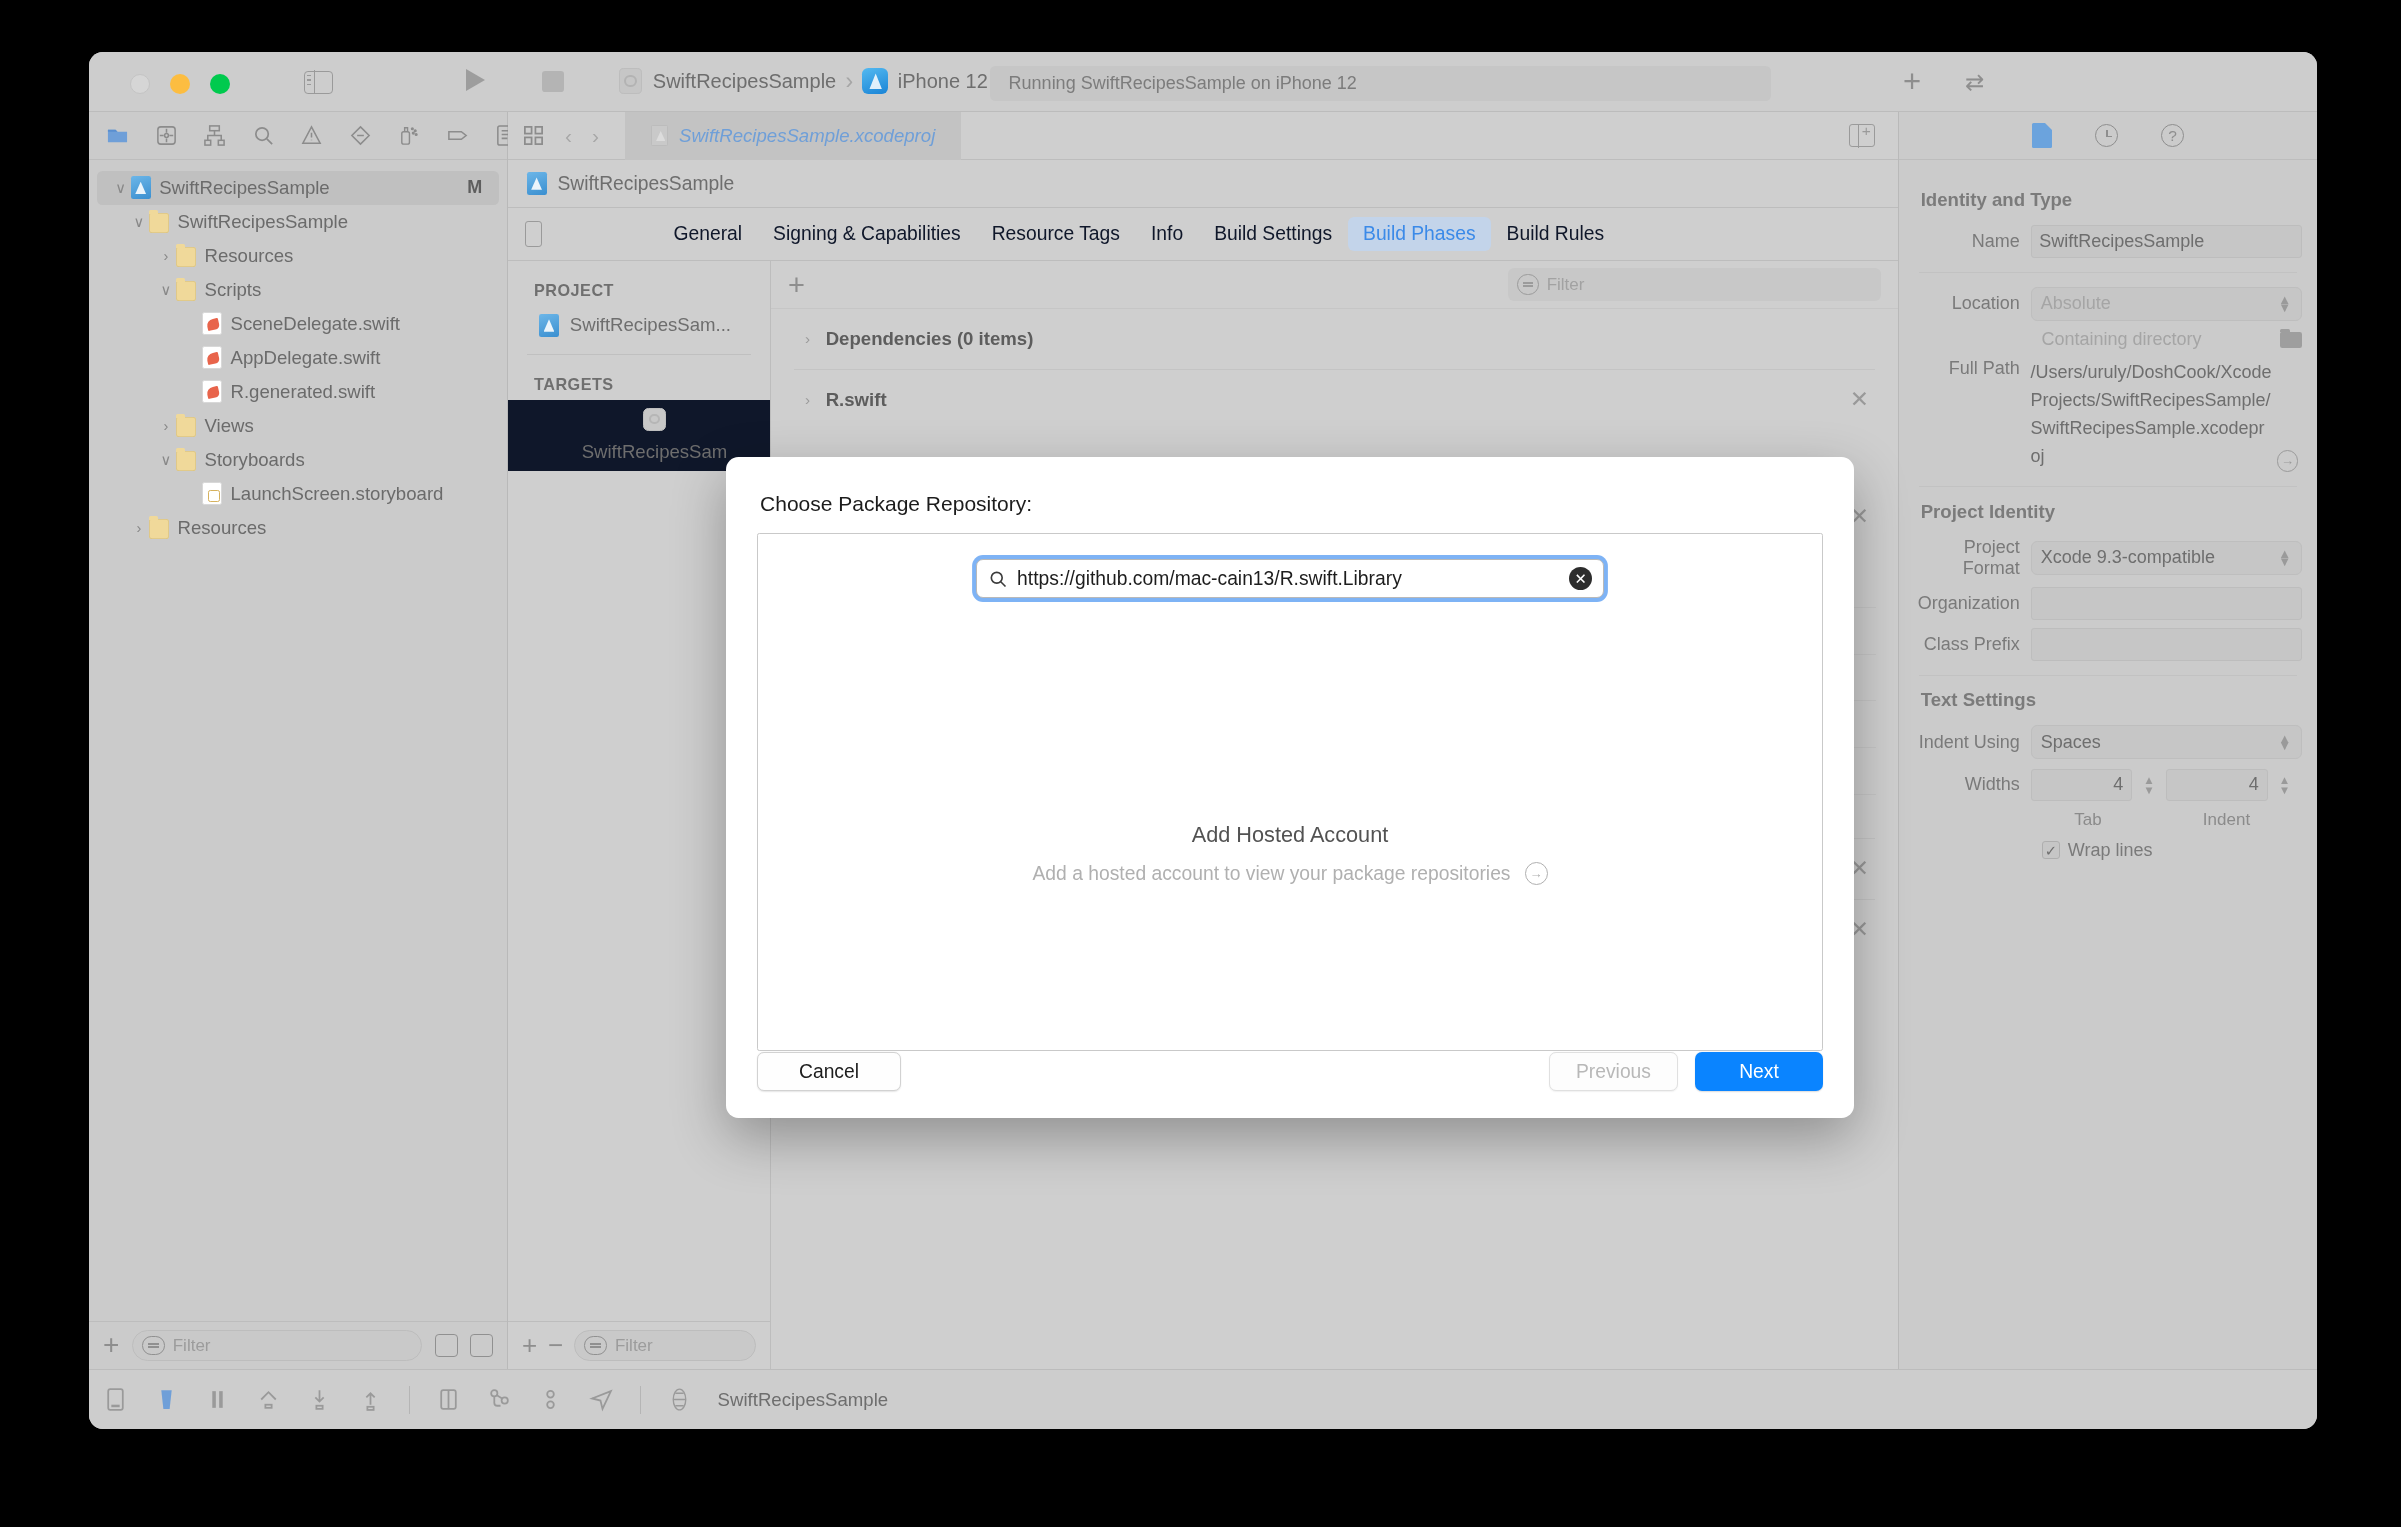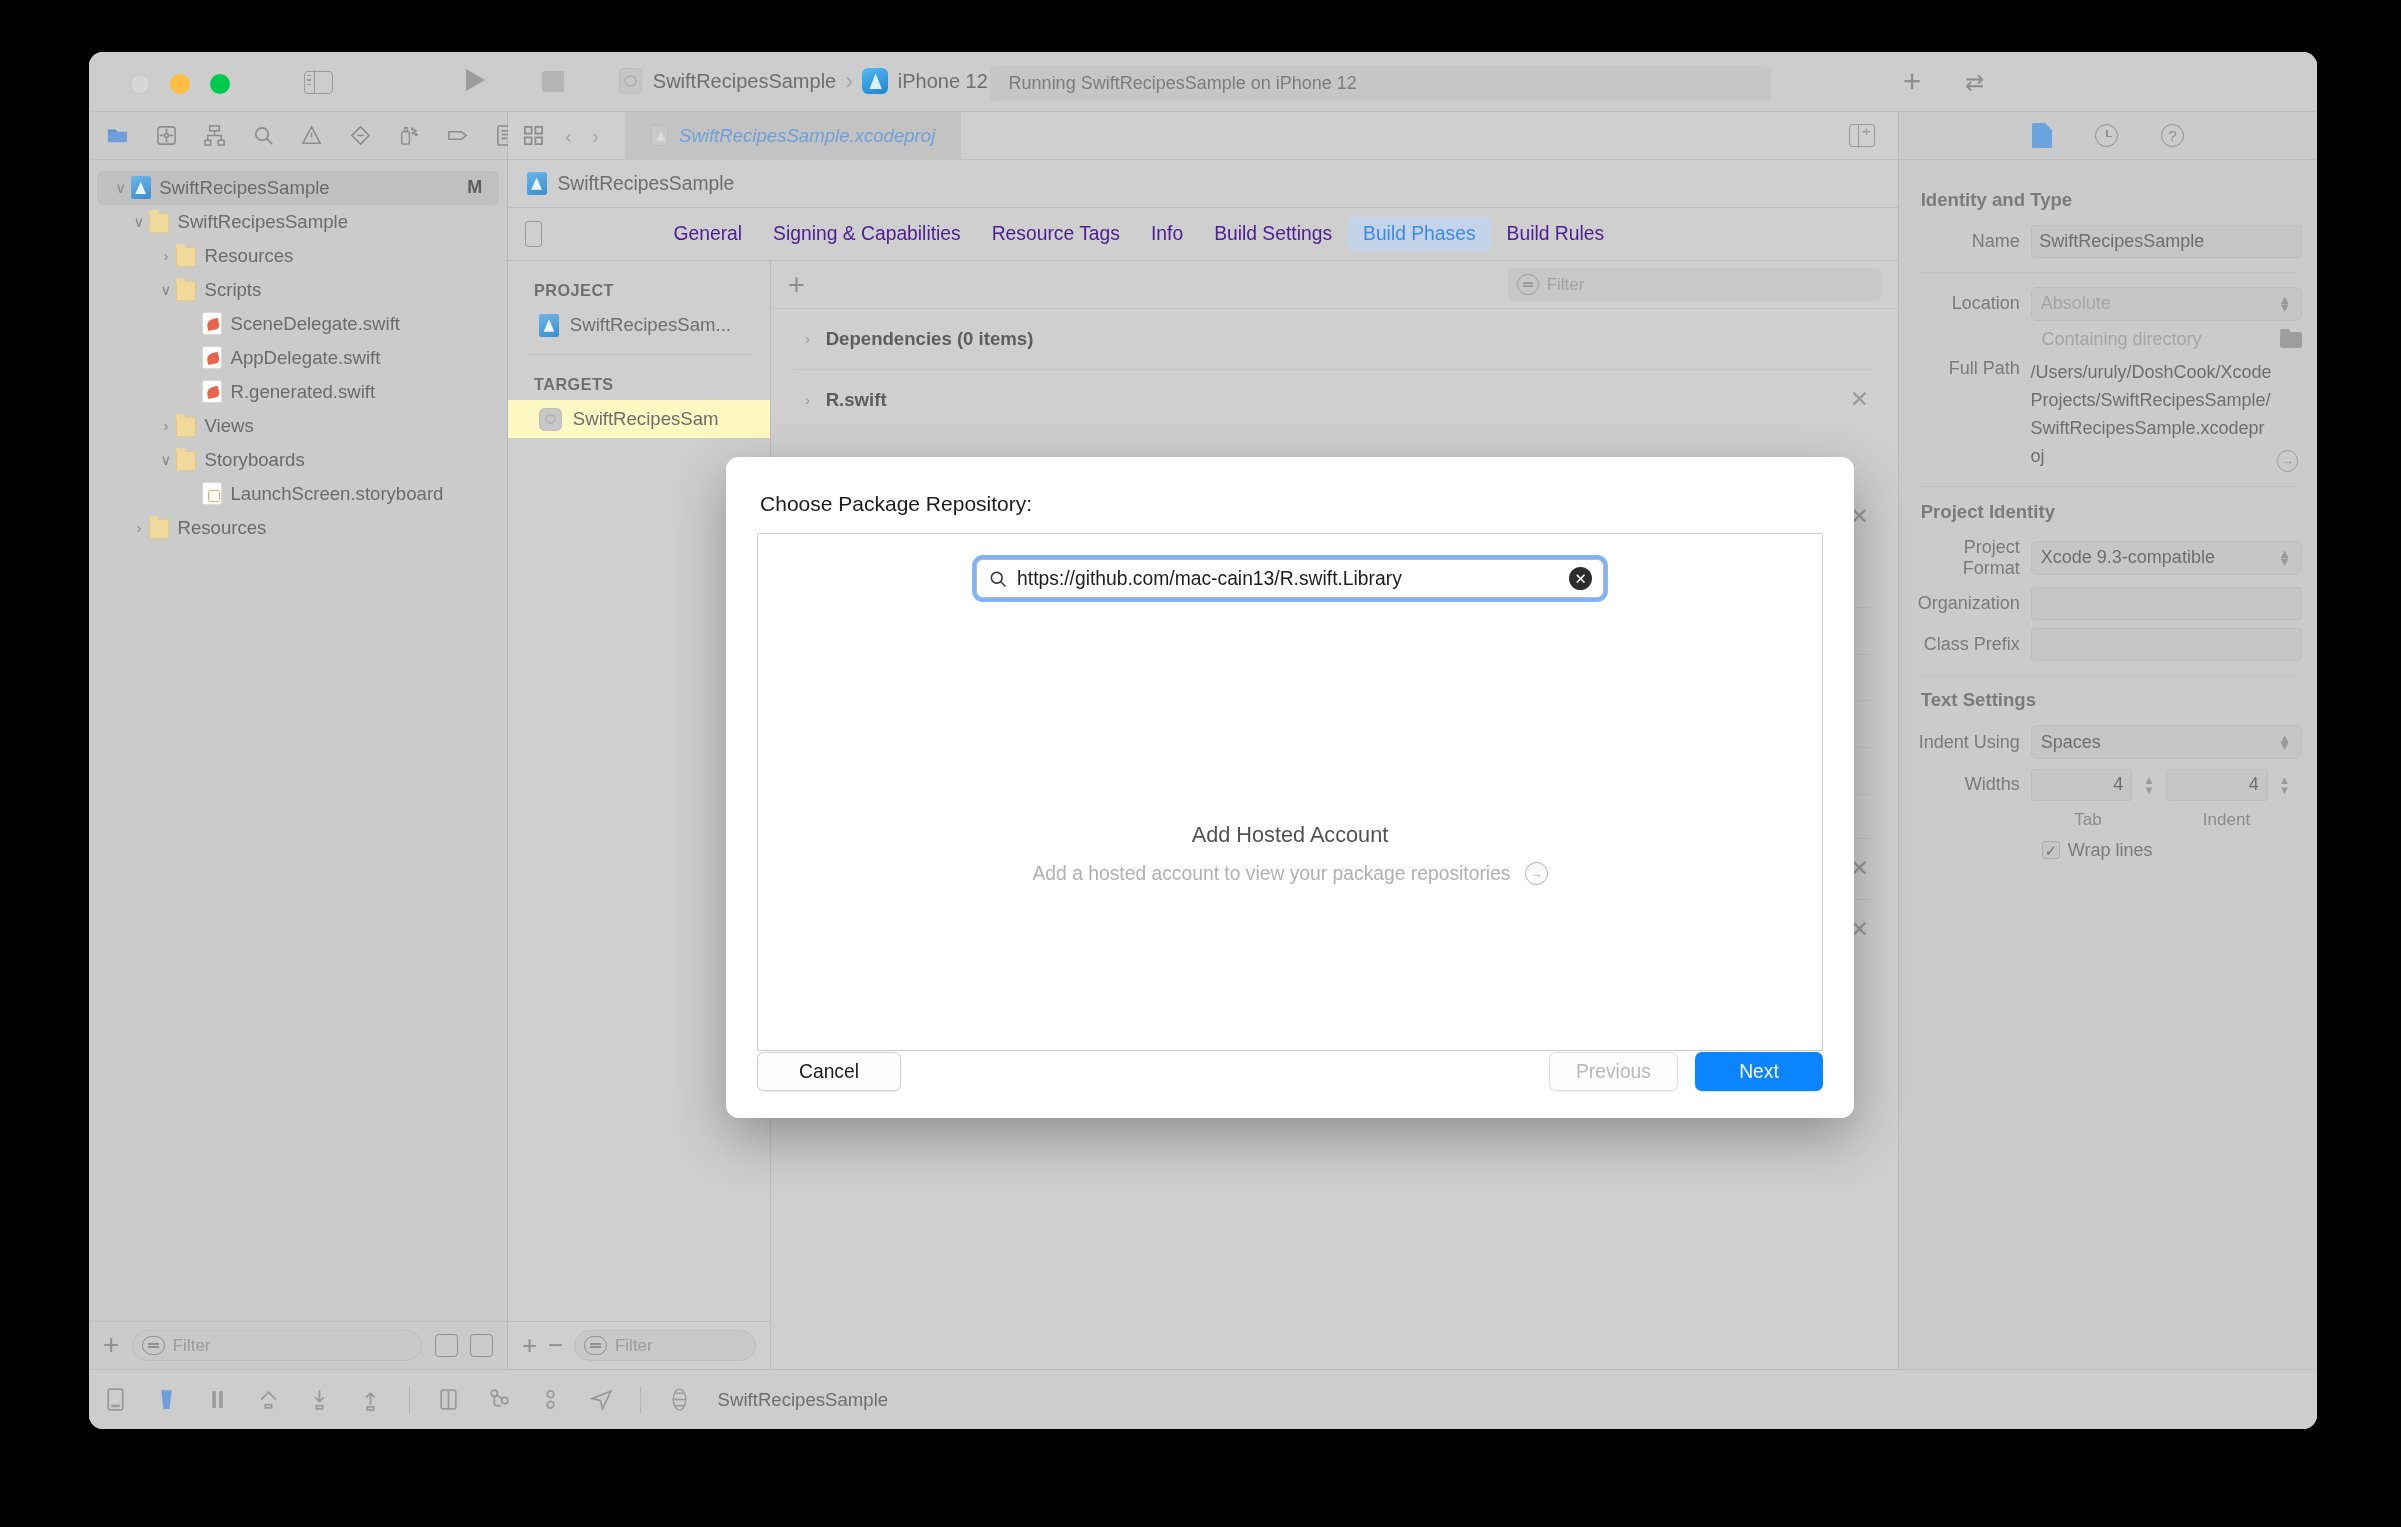--- a/index.html
+++ b/index.html
@@ -129,34 +129,34 @@
   .ed-right-toggle::after{content:"+";position:absolute;right:3.1px;top:-3.1px;font-size:15.5px;color:#9a9a9a;}
 
   .ed-filebar{height:48px;border-bottom:0.8px solid #bdbdbd;display:flex;align-items:center;padding-left:18.6px;gap:10.8px;}
   .ed-filebar .pj{width:20px;height:23px;background:linear-gradient(160deg,#6cb6e8,#3a8fd0);border-radius:2.3px;position:relative;}
   .ed-filebar .pj::after{content:"";position:absolute;left:4.6px;top:5.4px;width:10.8px;height:12.4px;background:#eaf4fb;
     clip-path:polygon(50% 0,100% 100%,0 100%);}
   .ed-filebar span{font-size:19.3px;color:#6e6e6e;}
 
   .ed-tabs{height:53px;border-bottom:0.8px solid #bdbdbd;display:flex;align-items:center;padding-left:17px;gap:0;}
   .ed-tabs .phone{width:17px;height:26px;border:1.5px solid #9a9a9a;border-radius:3.1px;margin-right:116px;}
-  .tabitem{font-size:19.3px;color:#4c1d95;padding:6.2px 15.5px;border-radius:6.2px;white-space:nowrap;}
+  .tabitem{font-size:19.3px;color:#0f172a;padding:6.2px 15.5px;border-radius:6.2px;white-space:nowrap;}
   .tabitem.active{color:#3b8ae8;background:#c3d4ea;}
 
   .ed-main{flex:1;display:flex;min-height:0;}
   .targets-pane{width:263px;border-right:0.8px solid #bdbdbd;position:relative;}
   .sec-head{font-size:16.2px;color:#6f6f6f;font-weight:700;letter-spacing:0.5px;padding:20px 0 6.2px 26px;}
   .tg-row{display:flex;align-items:center;gap:10.8px;padding:7.7px 0 7.7px 31px;font-size:18.6px;color:#6e6e6e;}
   .tg-row .pj{width:20px;height:23px;background:linear-gradient(160deg,#6cb6e8,#3a8fd0);border-radius:2.3px;position:relative;flex:0 0 auto;}
   .tg-row .pj::after{content:"";position:absolute;left:4.6px;top:5.4px;width:10.8px;height:12.4px;background:#eaf4fb;
     clip-path:polygon(50% 0,100% 100%,0 100%);}
   .tg-row .tg{width:23px;height:23px;border-radius:5.4px;background:#c8c8c8;border:0.8px solid #bebebe;flex:0 0 auto;
     display:flex;align-items:center;justify-content:center;}
   .tg-row .tg i{width:10.8px;height:10.8px;border-radius:50%;border:2.3px solid #b6b6b6;display:block;}
-  .tg-row.sel{background:#fef9c3;}
+  .tg-row.sel{background:#0f172a;flex-direction:column;}
   .tg-div{height:0.8px;background:#c0c0c0;margin:9.3px 18.6px 0 18.6px;}
   .tg-bottom{position:absolute;bottom:0;left:0;right:0;height:48px;border-top:0.8px solid #bdbdbd;
     display:flex;align-items:center;padding:0 14px;gap:10.8px;}
   .tg-bottom .pm{font-size:26px;color:#8e8e8e;line-height:17px;font-weight:300;}
 
   .phases-pane{flex:1;position:relative;}
   .ph-toolbar{height:48px;display:flex;align-items:center;padding:0 17px;border-bottom:0.8px solid #c6c6c6;}
   .ph-toolbar .plus{font-size:29px;color:#8e8e8e;line-height:20px;font-weight:300;}
   .ph-filter{margin-left:auto;width:373px;height:32.5px;border-radius:6.2px;background:#c8c8c8;
     display:flex;align-items:center;padding:0 9.3px;gap:7.7px;}

